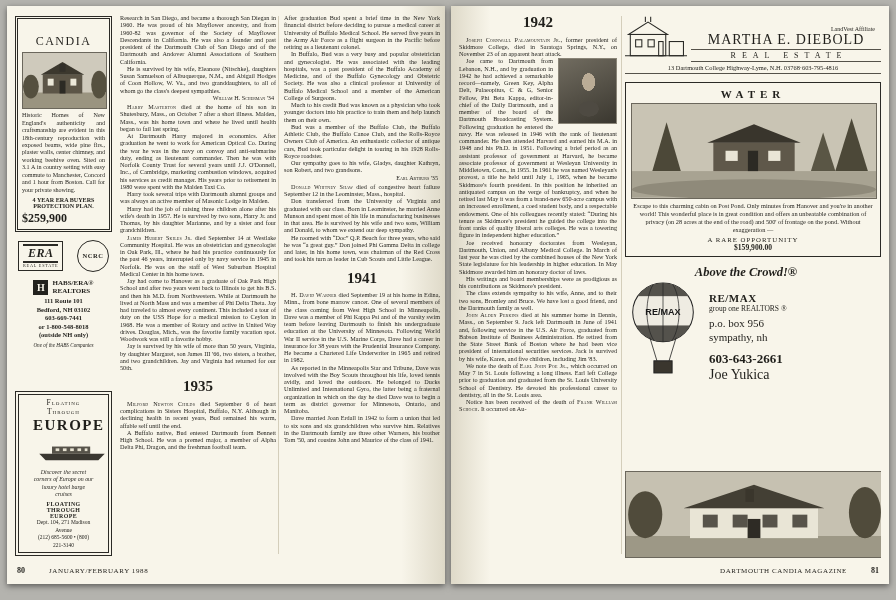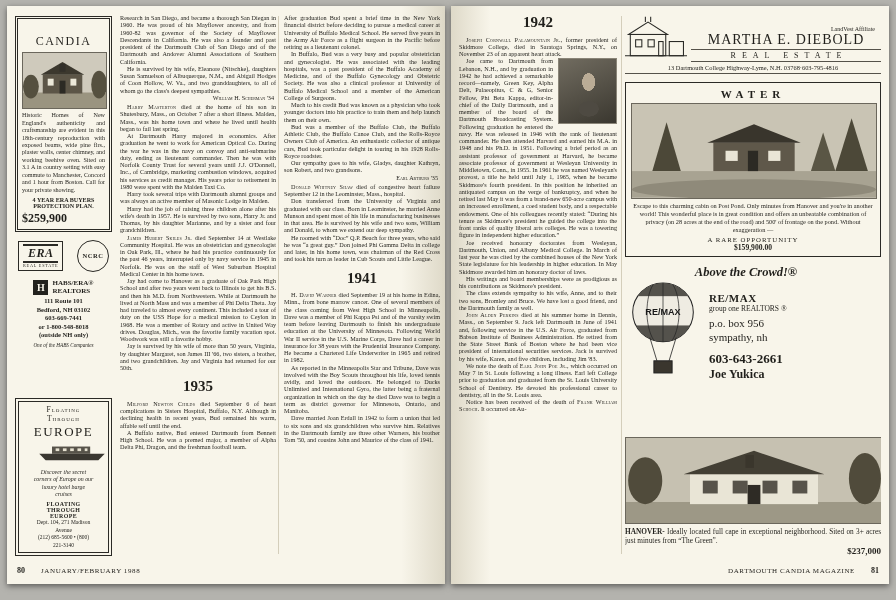--- a/index.html
+++ b/index.html
@@ -48,21 +48,21 @@
   .habs-top{display:flex;align-items:center;justify-content:center;gap:4px;margin-bottom:2px}
   .habs-logo{width:15px;height:15px;background:#23221e;color:#f8f5ea;font-weight:bold;
              font-size:10px;display:flex;align-items:center;justify-content:center}
   .habs-name{font-weight:bold;font-size:7px;line-height:1.1;text-align:left}
   .habs-line{font-size:6.5px;font-weight:bold;line-height:1.3}
   .habs-tag{font-size:5.2px;font-style:italic;margin-top:2px}
   .floating{margin-top:auto;border:1px solid #2b2a26;
             box-shadow:0 0 0 2px #f8f5ea inset,0 0 0 3px #2b2a26 inset;
             padding:6px 17px;text-align:center}
   .float-arc{font-size:7.5px;font-variant:small-caps;letter-spacing:1px}
-  .float-europe{font-size:13px;font-weight:normal;letter-spacing:1.5px;margin:1px 0 2px}
+  .float-europe{font-size:15px;font-weight:bold;letter-spacing:1.5px;margin:1px 0 8px}
   .float-body{font-size:5.9px;font-style:italic;line-height:1.25;margin:3px 0}
   .float-name{font-size:5.9px;font-weight:bold;letter-spacing:.4px}
   .float-line{font-size:5.5px;line-height:1.35}
 
   
   .adcol-right{position:absolute;left:174px;top:8px;bottom:26px;width:256px;display:flex;
                flex-direction:column;gap:8px;overflow:hidden}
   .diebold{padding-bottom:2px;border-bottom:1px solid #55524a}
   .diebold-top{display:flex;align-items:flex-end;gap:4px}
   .dv-text{flex:1;text-align:center}
@@ -77,27 +77,27 @@
   .water-price{font-size:7.6px;font-weight:bold}
   .remax{padding:0 2px}
   .rm-slogan{font-style:italic;font-weight:bold;font-size:12.5px;text-align:center;padding-right:14px}
   .rm-row{display:flex;gap:10px;align-items:flex-start;margin-top:2px}
   .balloon-svg{width:72px;height:96px;flex:none}
   .rm-right{padding-top:10px}
   .rm-firm1{font-weight:bold;font-size:11px;letter-spacing:.5px}
   .rm-firm2{font-size:7.5px;margin-bottom:3px}
   .rm-a{font-size:11px;line-height:1.3}
   .rm-phone{font-size:13px;font-weight:bold;margin-top:7px}
-  .rm-agent{font-size:12px;font-weight:bold}
+  .rm-agent{font-size:14px;font-weight:normal}
   .hanover{margin-top:auto}
   .hv-text{font-size:7.3px;line-height:1.28;margin:3px 0 0;text-align:justify}
   .hv-title{font-weight:bold}
   .hv-price{display:block;text-align:right;font-weight:bold;font-size:9px;margin-top:1px}
 
-  .folio{position:absolute;bottom:9px;font-size:7px;display:flex;gap:16px;align-items:baseline;
+  .folio{position:absolute;bottom:9px;font-size:7px;display:flex;gap:24px;align-items:baseline;
          letter-spacing:.6px}
   .folio-left{left:10px}
   .folio-right{right:10px}
   .folio-num{font-weight:bold;font-size:8px;letter-spacing:0}
 </style>
 </head>
 <body>
 
 <div>
 
@@ -307,21 +307,20 @@
           <ellipse cx="224" cy="38" rx="15" ry="24" fill="#504b3b"></ellipse>
           <rect x="60" y="34" width="120" height="28" fill="#e9e5d6"></rect>
           <polygon points="54,34 120,12 186,34" fill="#433f34"></polygon>
           <rect x="112" y="16" width="8" height="12" fill="#3a362c"></rect>
           <rect x="72" y="40" width="14" height="12" fill="#57534a"></rect>
           <rect x="100" y="40" width="14" height="12" fill="#57534a"></rect>
           <rect x="128" y="40" width="14" height="12" fill="#57534a"></rect>
           <rect x="156" y="40" width="14" height="12" fill="#57534a"></rect>
           <rect x="114" y="44" width="12" height="18" fill="#2e2b25"></rect>
         </svg>
-        <p class="hv-text"><span class="hv-title">HANOVER-</span><span> Ideally located full cape in exceptional neighborhood. Sited on 3+ acres just minutes from “The Green”.</span><span class="hv-price">$237,000</span></p>
       </div>
     </div>
 
     <div class="folio folio-right">
       <span class="folio-text">DARTMOUTH CANDIA MAGAZINE</span>
       <span class="folio-num">81</span>
     </div>
   </div>
 </div>
 

